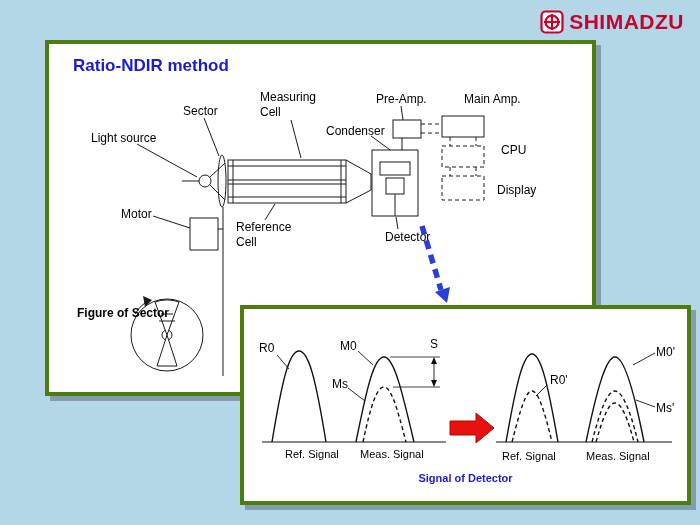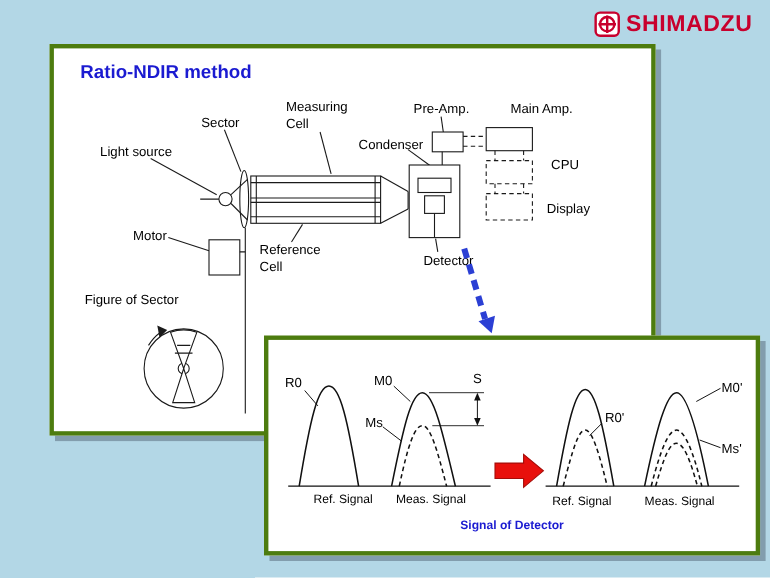--- a/index.html
+++ b/index.html
@@ -19,21 +19,21 @@
     box-shadow:5px 5px 0 rgba(90,110,125,0.55);
   }
   .main-panel{left:45px;top:40px;width:543px;height:348px;z-index:1;}
   .signal-panel{left:240px;top:305px;width:443px;height:192px;z-index:2;}
   .title{
     position:absolute;left:24px;top:12px;font-size:17px;font-weight:bold;color:#1b1bd1;
   }
   .lbl{
     position:absolute;font-size:12px;color:#000000;line-height:1.25;white-space:pre-line;
   }
-  .bold{font-weight:normal;}
+  .bold{font-weight:bold;margin-top:41px;}
   .caption{
     position:absolute;left:0;top:163px;width:100%;text-align:center;
     font-size:11px;font-weight:bold;color:#1b1bd1;
   }
   .diagram-svg,.signal-svg{position:absolute;left:0;top:0;}
   .arrow-overlay{position:absolute;left:0;top:0;z-index:3;pointer-events:none;}
 </style>
 </head>
 <body>
 

